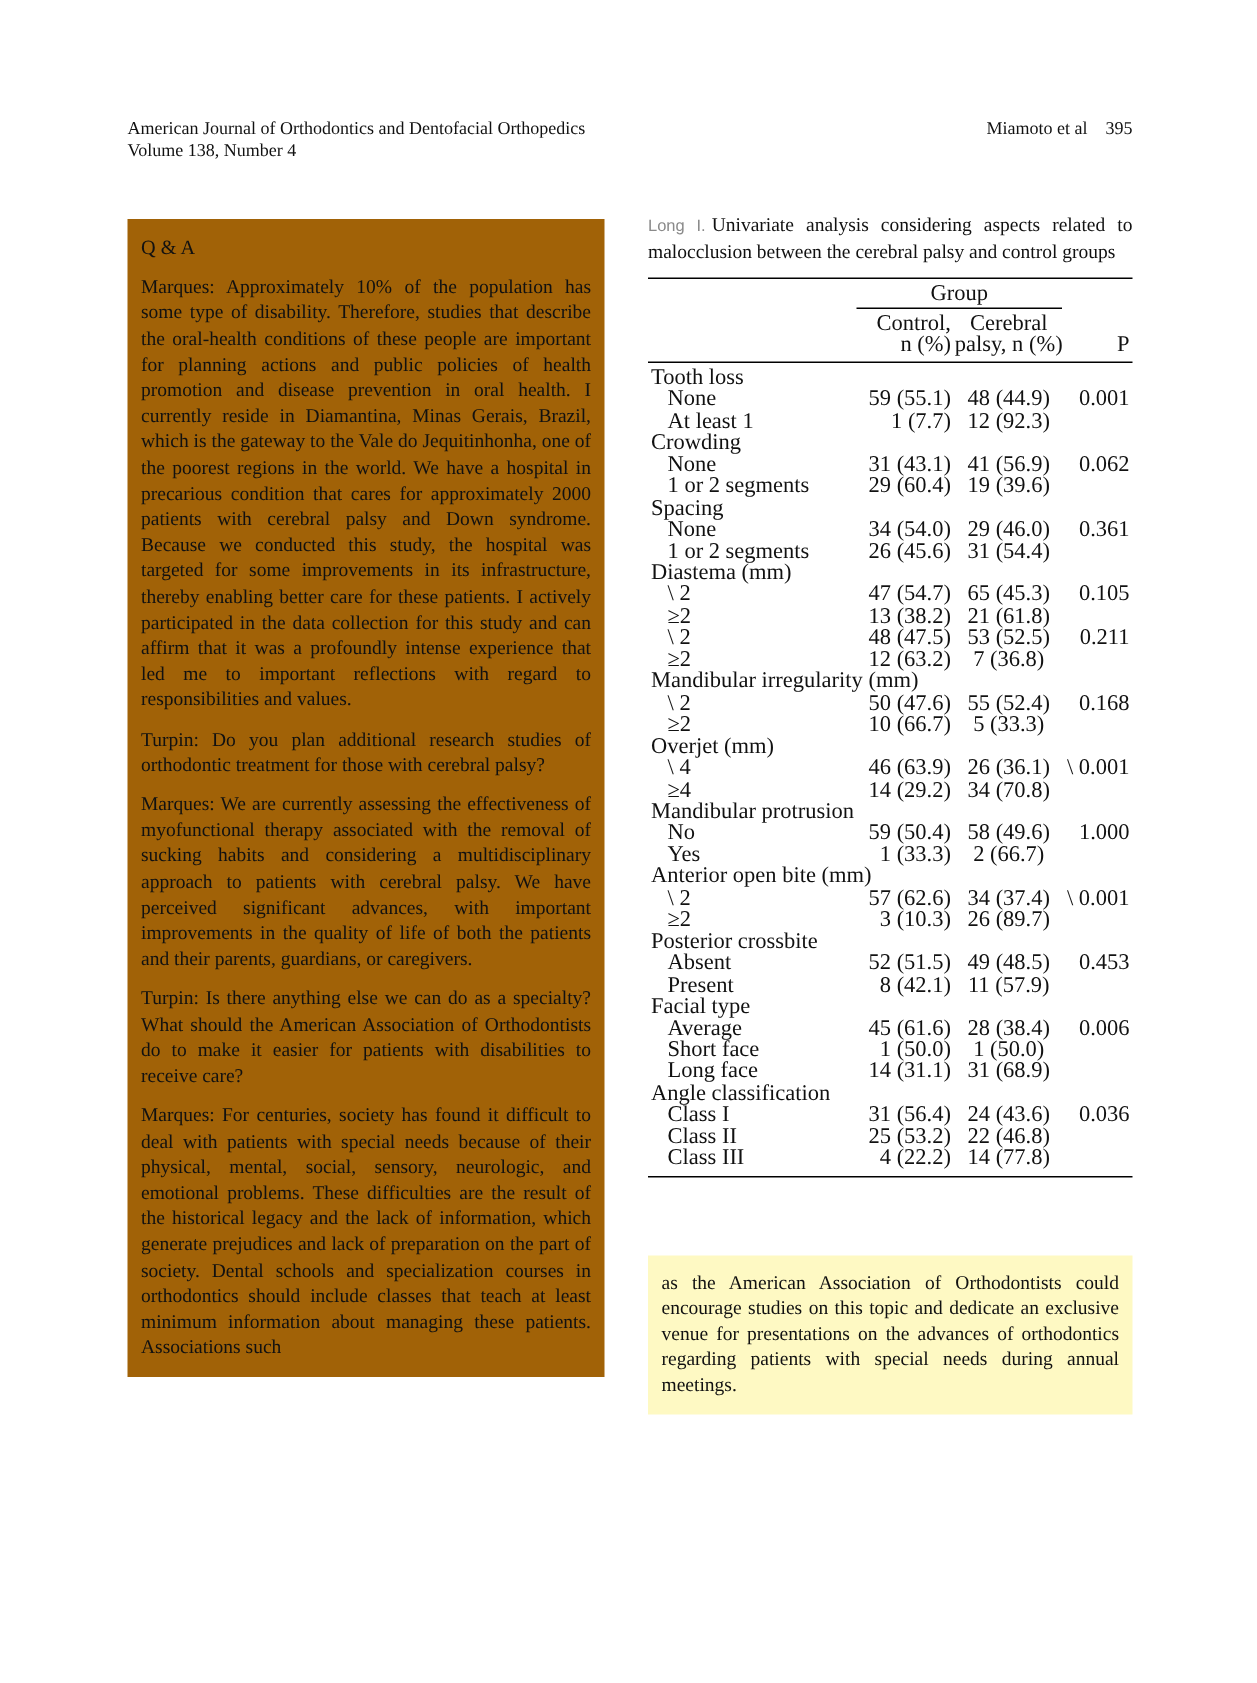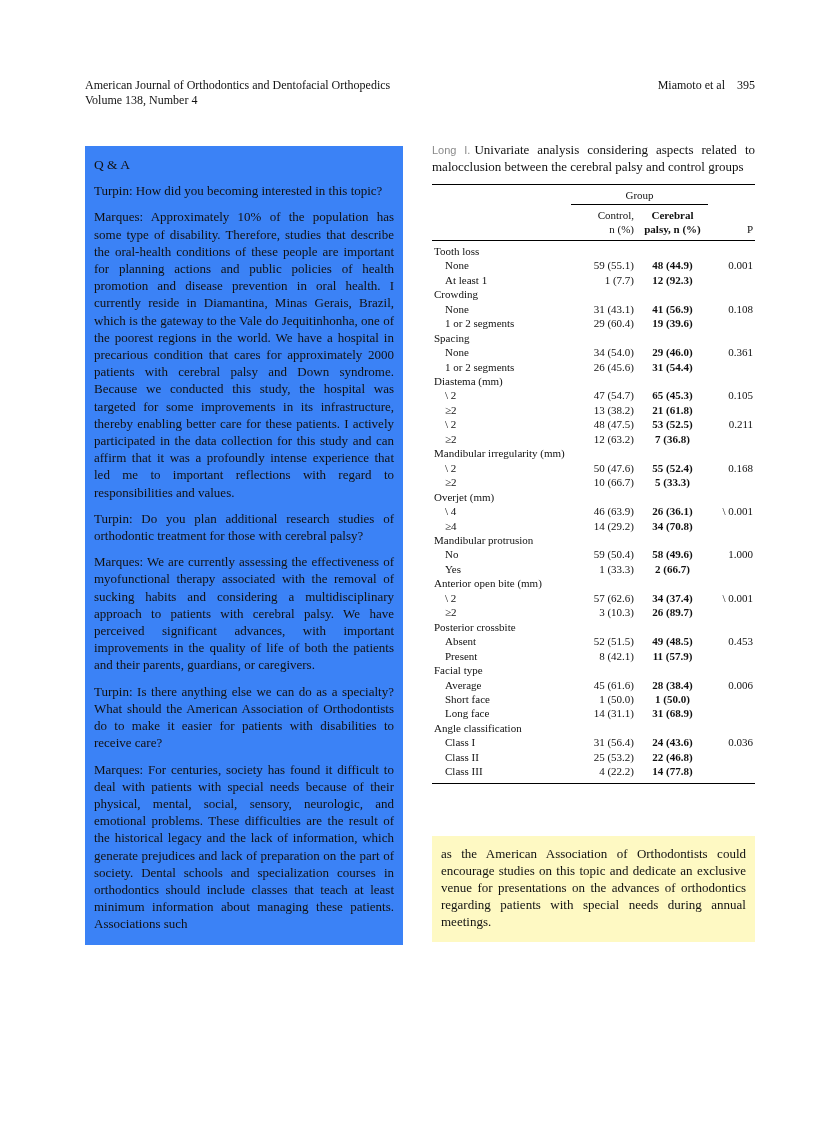--- a/index.html
+++ b/index.html
@@ -31,21 +31,21 @@
   .header-right .pageno { margin-left: 12px; }
 
   
   .leftcol {
     position: absolute;
     left: 85px;
     top: 130px;
     width: 318px;
   }
   .qa-box {
-    background: #3b82f6;
+    background: #a16207;
     padding: 10px 9px 12px 9px;
     font-size: 13px;
     line-height: 17.2px;
     text-align: justify;
   }
   .qa-title { font-size: 13.5px; margin-bottom: 3px; }
   .qa-para { margin-top: 9px; }
   .qa-para .speaker { }
 
   
@@ -65,21 +65,21 @@
     font-family: "Liberation Sans", sans-serif;
     font-size: 11px;
     color: #8a8a8a;
     margin-right: 4px;
   }
 
   
   .table {
     border-top: 1.5px solid #000;
     border-bottom: 1.5px solid #000;
-    font-size: 11px;
+    font-size: 15px;
   }
   .thead { border-bottom: 1px solid #000; padding-top: 3px; }
   .trow { display: grid; grid-template-columns: 136px 66px 77px 44px; }
   .group-row { grid-template-columns: 136px 143px 44px; }
   .group-span {
     text-align: center;
     border-bottom: 1px solid #000;
     padding-bottom: 2px;
     margin: 0 3px;
     line-height: 14px;
@@ -89,21 +89,21 @@
     text-align: center;
     white-space: pre-line;
     line-height: 13px;
   }
   .p-head { text-align: right; padding-right: 12px; }
   .tbody { padding: 3px 0 4px 0; }
   .tcell { line-height: 14.45px; }
   .tcell.c0 { text-align: left; padding-left: 2px; white-space: nowrap; }
   .trow.sub .tcell.c0 { padding-left: 13px; }
   .tcell.c1 { text-align: right; }
-  .tcell.c2 { text-align: center; font-weight: bold; }
+  .tcell.c2 { text-align: center; }
   .tcell.c3 { text-align: right; padding-right: 2px; white-space: nowrap; }
 
   
   .closing-box {
     margin-top: 52px;
     background: #fef9c3;
     padding: 9px 9px 11px 9px;
   }
   .closing {
     font-size: 13px;
@@ -123,21 +123,20 @@
     </div>
     <div class="header-right">
       <span>Miamoto et al</span><span class="pageno">395</span>
     </div>
   </div>
 
   <div class="leftcol">
     <div class="qa-box">
       <div class="qa-title">Q &amp; A</div>
       <div id="qa-paragraphs">
-          <p class="qa-para"><span class="speaker">Turpin: </span>How did you becoming interested in this topic?</p>
           <p class="qa-para"><span class="speaker">Marques: </span>Approximately 10% of the population has some type of disability. Therefore, studies that describe the oral-health conditions of these people are important for planning actions and public policies of health promotion and disease prevention in oral health. I currently reside in Diamantina, Minas Gerais, Brazil, which is the gateway to the Vale do Jequitinhonha, one of the poorest regions in the world. We have a hospital in precarious condition that cares for approximately 2000 patients with cerebral palsy and Down syndrome. Because we conducted this study, the hospital was targeted for some improvements in its infrastructure, thereby enabling better care for these patients. I actively participated in the data collection for this study and can affirm that it was a profoundly intense experience that led me to important reflections with regard to responsibilities and values.</p>
           <p class="qa-para"><span class="speaker">Turpin: </span>Do you plan additional research studies of orthodontic treatment for those with cerebral palsy?</p>
           <p class="qa-para"><span class="speaker">Marques: </span>We are currently assessing the effectiveness of myofunctional therapy associated with the removal of sucking habits and considering a multidisciplinary approach to patients with cerebral palsy. We have perceived significant advances, with important improvements in the quality of life of both the patients and their parents, guardians, or caregivers.</p>
           <p class="qa-para"><span class="speaker">Turpin: </span>Is there anything else we can do as a specialty? What should the American Association of Orthodontists do to make it easier for patients with disabilities to receive care?</p>
           <p class="qa-para"><span class="speaker">Marques: </span>For centuries, society has found it difficult to deal with patients with special needs because of their physical, mental, social, sensory, neurologic, and emotional problems. These difficulties are the result of the historical legacy and the lack of information, which generate prejudices and lack of preparation on the part of society. Dental schools and specialization courses in orthodontics should include classes that teach at least minimum information about managing these patients. Associations such</p>
         </div>
     </div>
   </div>
 
   <div class="rightcol">
@@ -183,21 +182,21 @@
           <div class="trow category">
             <div class="tcell c0">Crowding</div>
             <div class="tcell c1"></div>
             <div class="tcell c2"></div>
             <div class="tcell c3"></div>
           </div>
           <div class="trow sub">
             <div class="tcell c0">None</div>
             <div class="tcell c1">31 (43.1)</div>
             <div class="tcell c2">41 (56.9)</div>
-            <div class="tcell c3">0.108</div>
+            <div class="tcell c3">0.062</div>
           </div>
           <div class="trow sub">
             <div class="tcell c0">1 or 2 segments</div>
             <div class="tcell c1">29 (60.4)</div>
             <div class="tcell c2">19 (39.6)</div>
             <div class="tcell c3"></div>
           </div>
           <div class="trow category">
             <div class="tcell c0">Spacing</div>
             <div class="tcell c1"></div>

